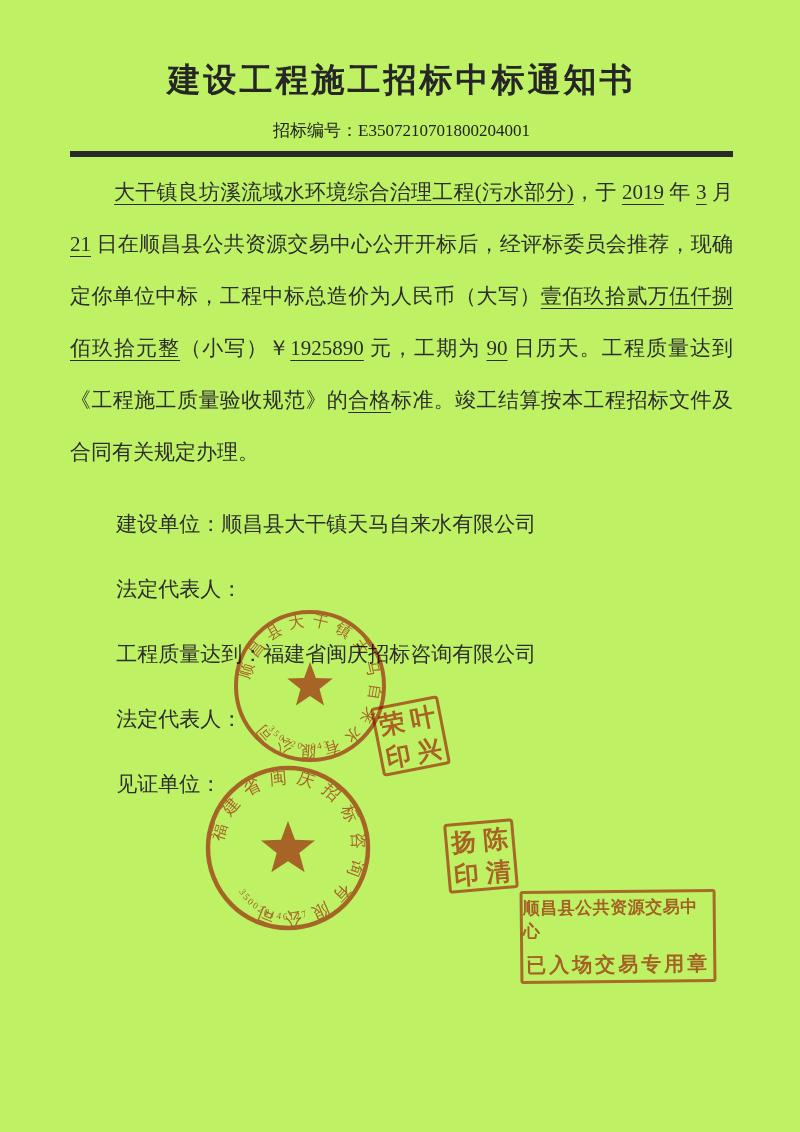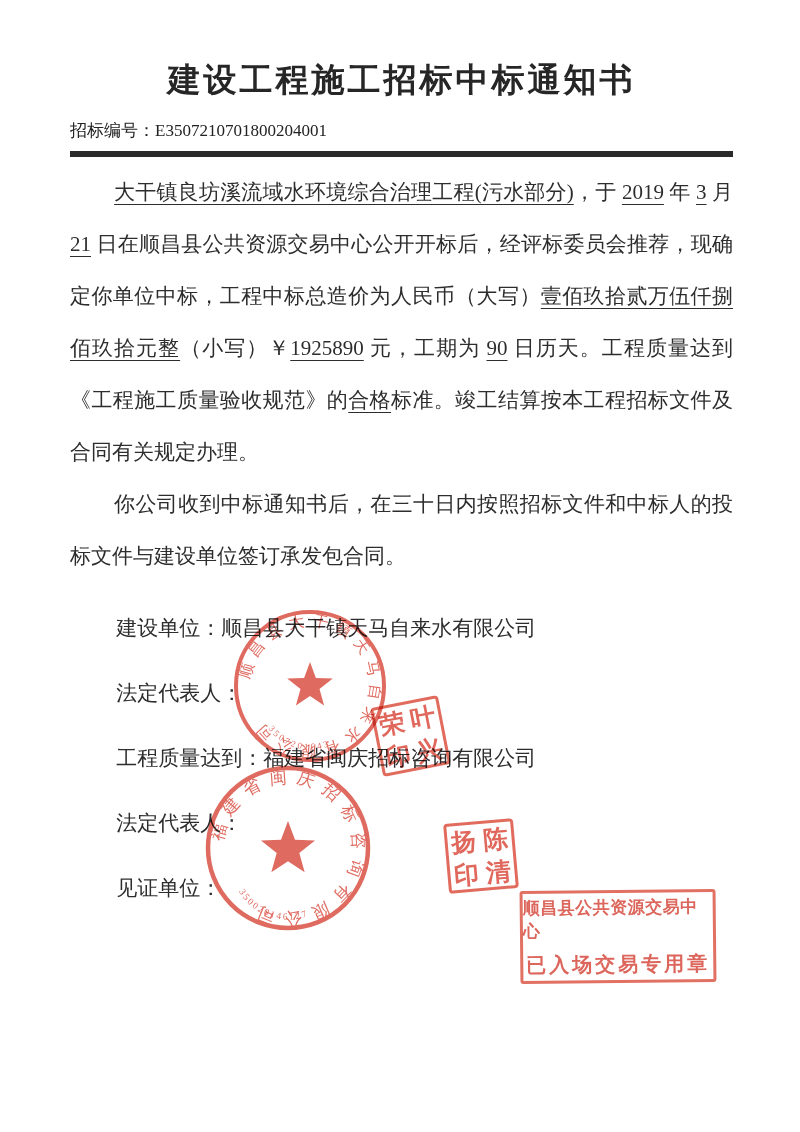--- a/index.html
+++ b/index.html
@@ -1,29 +1,29 @@
 <!DOCTYPE html>
 <html><head>
 <meta charset="utf-8">
 <style>
   * { margin:0; padding:0; box-sizing:border-box; }
   html,body { width:800px; }
   body { font-family:"Liberation Serif", serif; background:#e8e8e8; }
   .page {
     position:relative; width:800px; height:1132px;
-    background:#ffffff; color:#2d2d2d; overflow:hidden;
+    background:#bef264; color:#2d2d2d; overflow:hidden;
   }
   .content { position:absolute; left:70px; top:0; width:663px; }
 
   .doc-title {
     margin-top:58px; text-align:center;
     font-family:"Liberation Sans", sans-serif;
     font-size:33px; font-weight:700; letter-spacing:3px; color:#262626;
   }
-  .bid-line { margin-top:16px; font-size:17px; color:#222; }
+  .bid-line { margin-top:16px; text-align:center; font-size:17px; color:#222; }
   .rule { margin-top:9px; height:6px; background:#2a2a2a; width:100%; }
 
   .salutation { margin-top:27px; font-size:21px; }
   .para { font-size:21px; line-height:52px; text-align:justify; }
   .p1 { margin-top:9px; text-indent:2.1em; }
   .p2 { margin-top:0px; text-indent:2.1em; }
   .u { text-decoration:underline; text-underline-offset:5px; text-decoration-thickness:1px; }
 
   .sig-block { margin-top:32px; font-size:21px; }
   .sig-row { margin-left:2.2em; margin-bottom:37px; }
@@ -64,21 +64,20 @@
 
     <div class="doc-title">建设工程施工招标中标通知书</div>
 
     <div class="bid-line"><span>招标编号：</span><span>E3507210701800204001</span></div>
 
     <div class="rule"></div>
 
 
     <div class="para p1"><span class="u">大干镇良坊溪流域水环境综合治理工程(污水部分)</span><span>，于 </span><span class="u">2019</span><span> 年 </span><span class="u">3</span><span> 月</span><span class="u">21</span><span> 日在顺昌县公共资源交易中心公开开标后，经评标委员会推荐，现确定你单位中标，工程中标总造价为人民币（大写）</span><span class="u">壹佰玖拾贰万伍仟捌佰玖拾元整</span><span>（小写）￥</span><span class="u">1925890</span><span> 元，工期为 </span><span class="u">90</span><span> 日历天。工程质量达到《工程施工质量验收规范》的</span><span class="u">合格</span><span>标准。竣工结算按本工程招标文件及合同有关规定办理。</span></div>
 
-    <div class="para p2">你公司收到中标通知书后，在三十日内按照招标文件和中标人的投标文件与建设单位签订承发包合同。</div>
 
     <div class="sig-block">
       <div class="sig-row"><span>建设单位：</span><span>顺昌县大干镇天马自来水有限公司</span></div>
       <div class="sig-row"><span>法定代表人：</span></div>
       <div class="sig-row"><span>工程质量达到：</span><span>福建省闽庆招标咨询有限公司</span></div>
       <div class="sig-row"><span>法定代表人：</span></div>
       <div class="sig-row last"><span>见证单位：</span></div>
     </div>
 
   </div>

